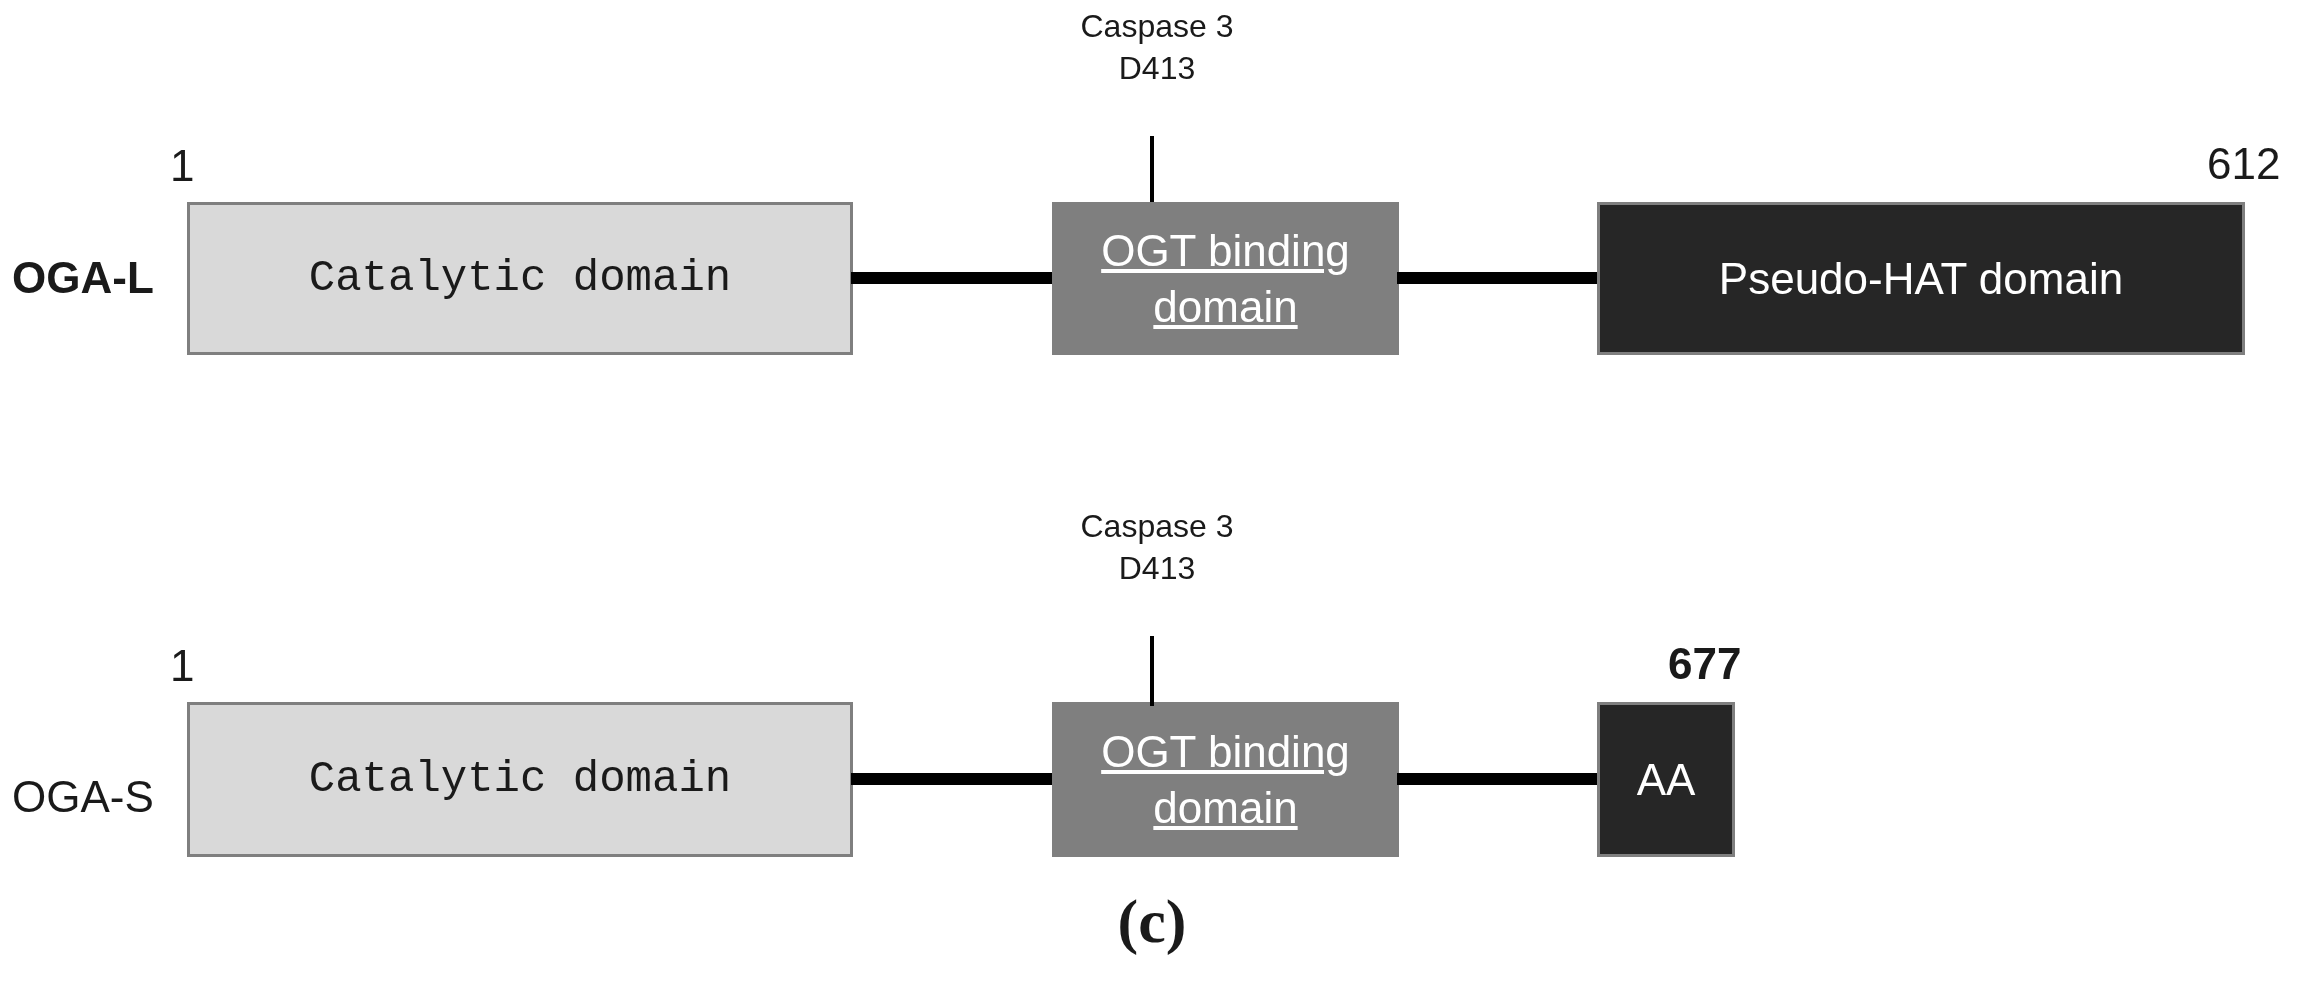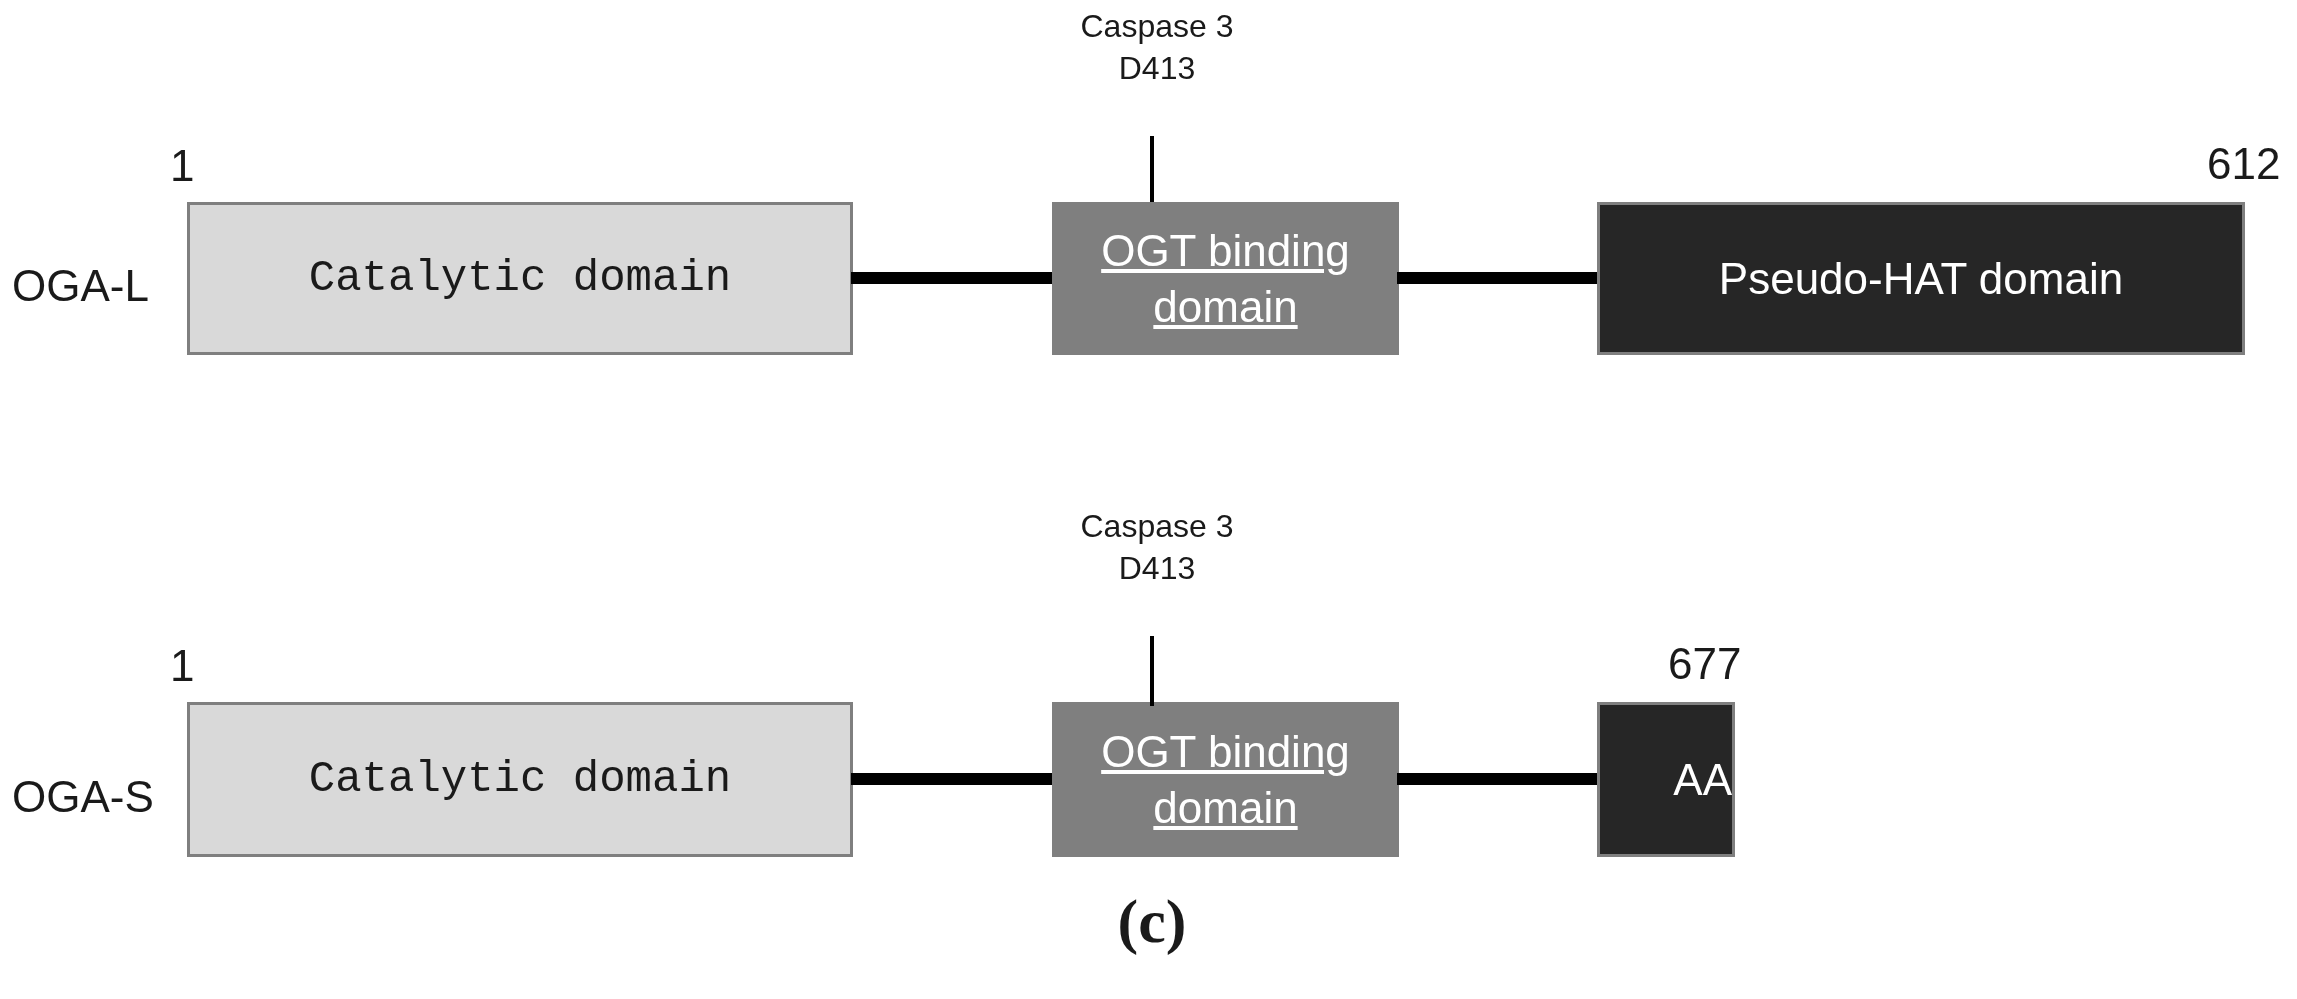--- a/index.html
+++ b/index.html
@@ -78,21 +78,21 @@
     font-weight: bold;
     font-size: 62px;
     line-height: 1;
   }
 </style>
 </head>
 <body>
 
 <div class="canvas">
 
-  <span class="txt" style="left:12px; top:262px;">OGA-L</span>
+  <span class="txt" style="left:12px; top:254px;font-weight:bold;">OGA-L</span>
 
   <span class="txt" style="left:170px; top:142px;">1</span>
 
   <span class="txt" style="left:2207px; top:140px;">612</span>
 
   <div class="annot" style="left:1157px; top:6px;">
     <div>Caspase 3</div>
     <div>D413</div>
   </div>
 
@@ -111,40 +111,40 @@
   <div class="hline" style="left:1397px; top:272px; width:202px;"></div>
 
   <div class="box dark" style="left:1597px; top:202px; width:648px; height:153px;">
     <span>Pseudo-HAT domain</span>
   </div>
 
   <span class="txt" style="left:12px; top:773px;">OGA-S</span>
 
   <span class="txt" style="left:170px; top:642px;">1</span>
 
-  <span class="txt" style="left:1668px; top:640px;">677</span>
+  <span class="txt" style="left:1668px; top:640px;font-weight:bold;">677</span>
 
   <div class="annot" style="left:1157px; top:506px;">
     <div>Caspase 3</div>
     <div>D413</div>
   </div>
 
   <div class="vline" style="left:1150px; top:636px; height:70px;"></div>
 
   <div class="box light" style="left:187px; top:702px; width:666px; height:155px;">
     <span>Catalytic domain</span>
   </div>
 
   <div class="hline" style="left:851px; top:773px; width:203px;"></div>
 
   <div class="box mid" style="left:1052px; top:702px; width:347px; height:155px;">
     <span class="wrap-label">OGT binding domain</span>
   </div>
 
   <div class="hline" style="left:1397px; top:773px; width:202px;"></div>
 
-  <div class="box dark" style="left:1597px; top:702px; width:138px; height:155px;justify-content:flex-end;">
+  <div class="box dark" style="left:1597px; top:702px; width:138px; height:155px;">
     <span>AA</span>
   </div>
 
   <div class="panel-label" style="left:1152px; top:890px;">(c)</div>
 
 </div>
 
 </body></html>

